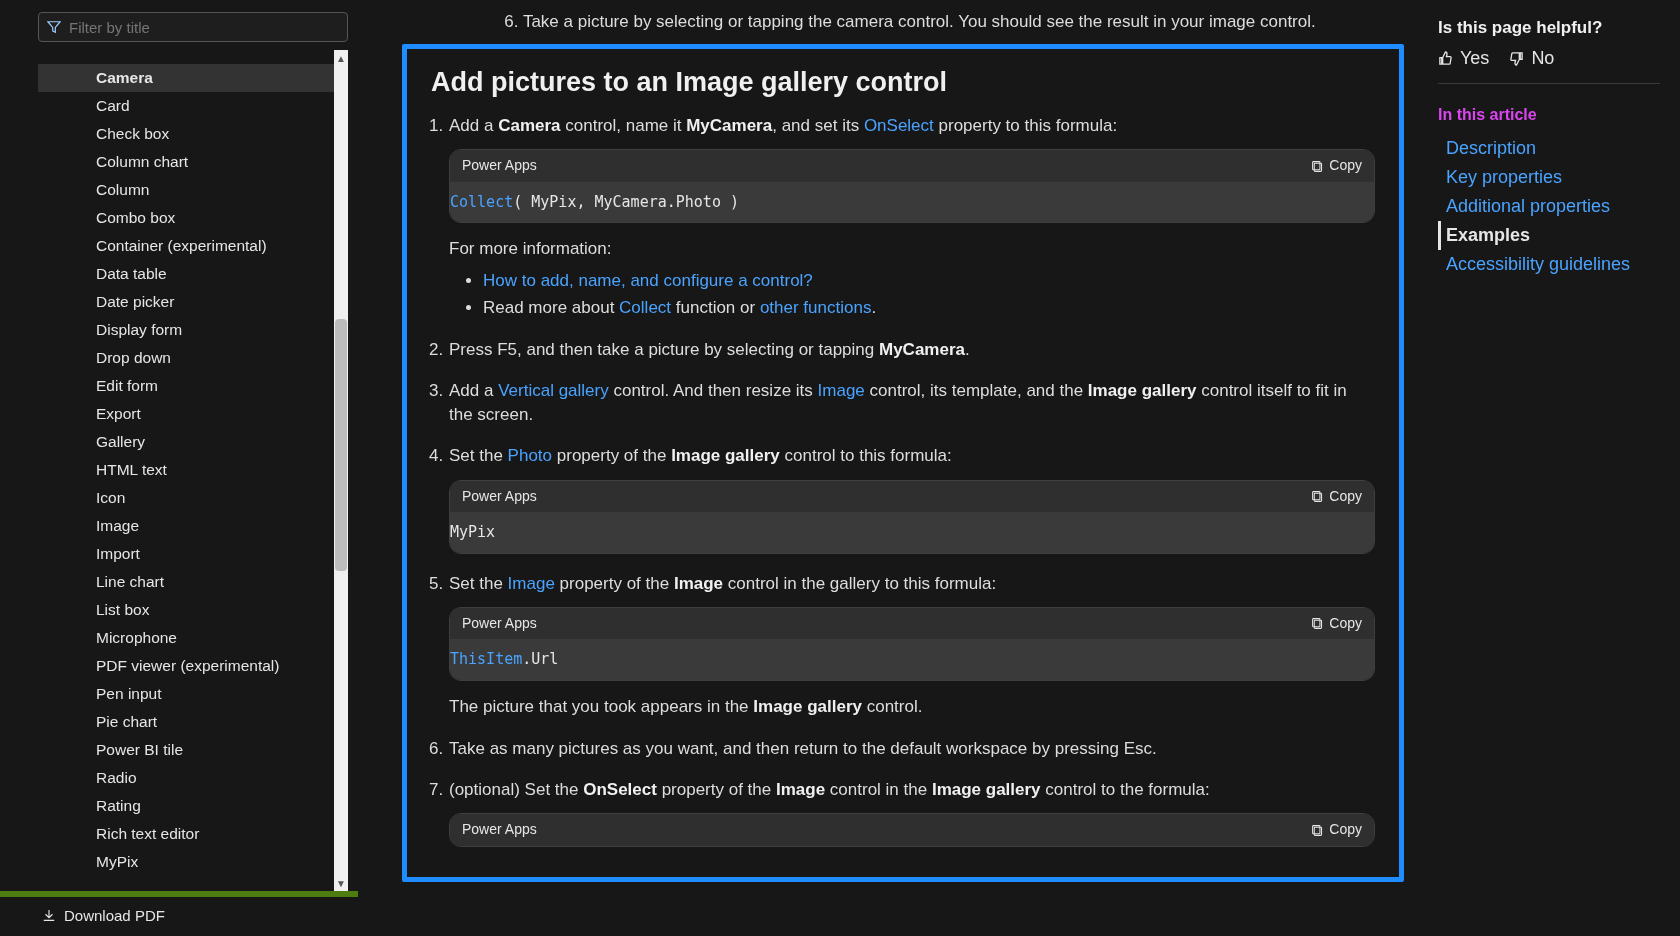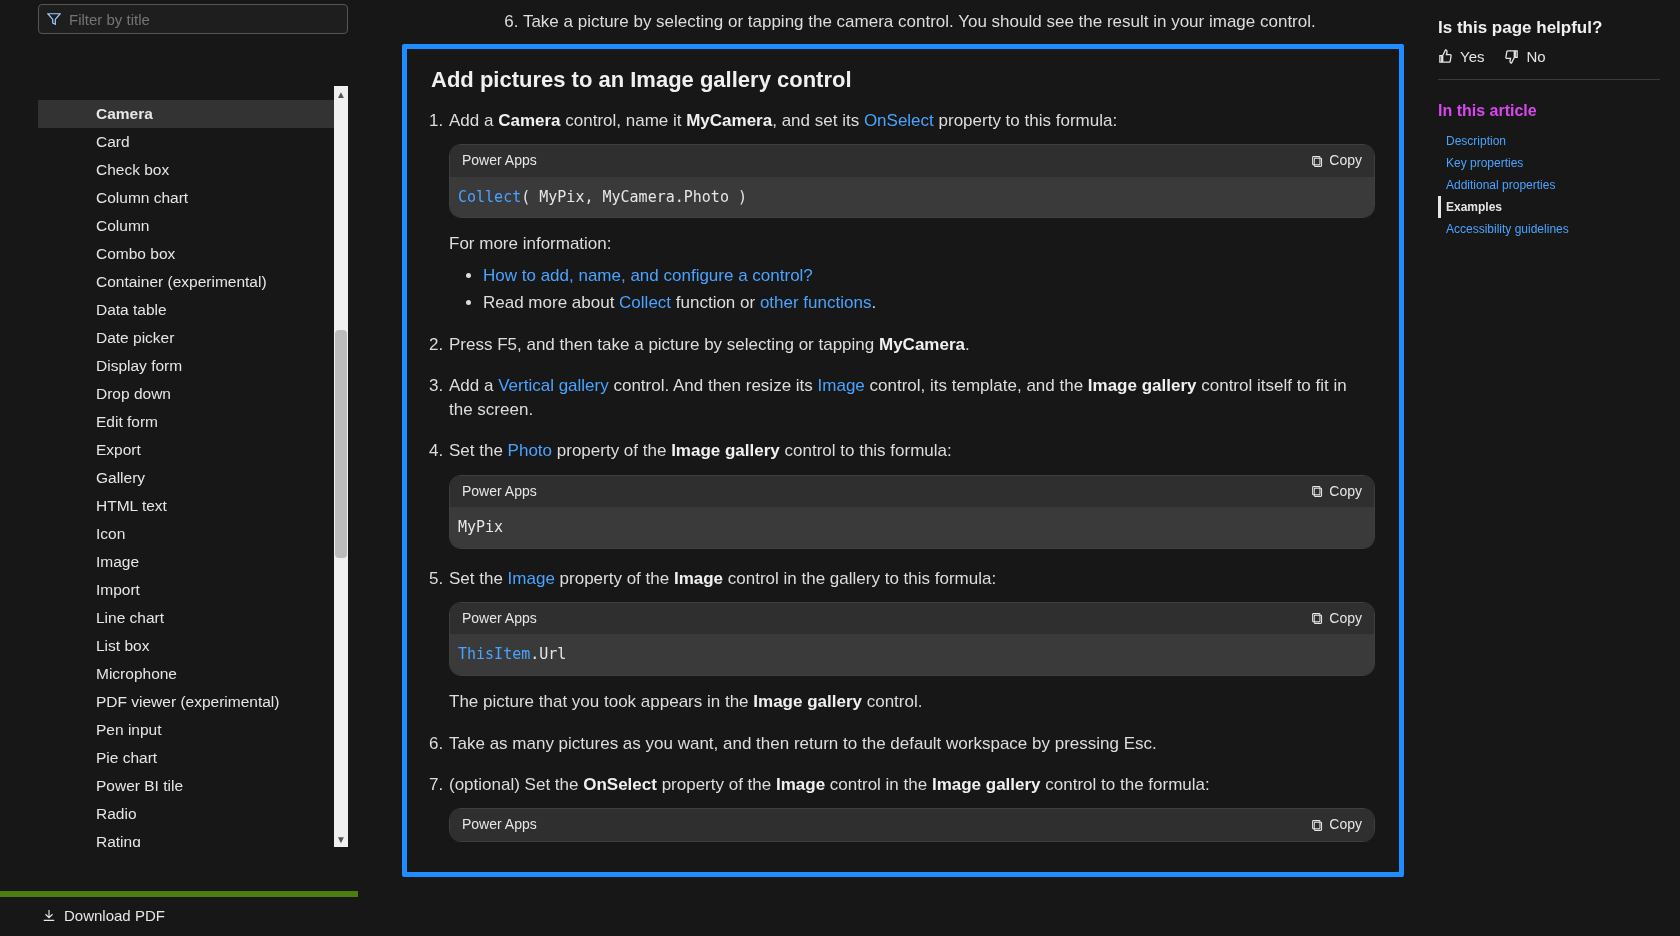--- a/index.html
+++ b/index.html
@@ -15,23 +15,22 @@
   .layout {
     display: flex;
     width: 100%;
     height: 100%;
   }
   
   .sidebar {
     width: 358px;
     display: flex;
     flex-direction: column;
-    padding-top: 4px;
+    padding-top: 12px;
     position: relative;
-    gap: 44px;
   }
   .filter-wrap {
     padding: 0 10px 8px 38px;
   }
   .filter {
     display: flex;
     align-items: center;
     height: 30px;
     border: 1px solid #555;
     border-radius: 4px;
@@ -137,21 +136,21 @@
     color: #dddddd;
     text-align: center;
   }
   .section {
     margin-top: 12px;
     border: 5px solid #1f8cff;
     border-radius: 2px;
     padding: 18px 24px 12px 24px;
   }
   .section h2 {
-    font-size: 22px;
+    font-size: 27px;
     font-weight: 700;
     color: #f0f0f0;
     margin-bottom: 16px;
   }
   ol.steps {
     list-style: none;
     padding-left: 0;
     margin: 0;
   }
   ol.steps > li {
@@ -193,21 +192,21 @@
   }
   .copy-btn {
     display: flex;
     align-items: center;
     cursor: pointer;
     color: #e6e6e6;
   }
   .copy-btn svg { width: 13px; height: 13px; margin-right: 5px; fill: none; stroke: #e6e6e6; stroke-width: 1.3; }
   .code-body {
     background: #3a3a3a;
-    padding: 10px 8px;
+    padding: 10px 0;
     font-family: Consolas, monospace;
     font-size: 15px;
     color: #e6e6e6;
     white-space: pre;
   }
   .code-body .tok-fn { color: #4aa3ff; }
   .code-body .tok-kw { color: #4aa3ff; }
   
   .aside {
     width: 260px;
@@ -222,35 +221,35 @@
   .feedback {
     display: flex;
     gap: 20px;
     margin-bottom: 22px;
     padding-bottom: 14px;
     border-bottom: 1px solid #3a3a3a;
   }
   .fb-btn {
     display: flex;
     align-items: center;
-    font-size: 15px;
+    font-size: 18px;
     color: #e6e6e6;
     cursor: pointer;
   }
   .fb-btn svg { width: 15px; height: 15px; margin-right: 7px; fill: none; stroke: #e6e6e6; stroke-width: 1.4; }
   .toc h4 {
     font-size: 16px;
     font-weight: 700;
     margin-bottom: 10px;
     color: #d946ef;
   }
   .toc ul { list-style: none; }
   .toc li {
     padding: 4px 0 4px 8px;
-    font-size: 12px;
+    font-size: 18px;
     cursor: pointer;
   }
   .toc li a { color: #4aa3ff; text-decoration: none; }
   .toc li.current {
     border-left: 3px solid #e6e6e6;
     padding-left: 5px;
   }
   .toc li.current a { color: #e6e6e6; font-weight: 600; }
 </style>
 </head>

